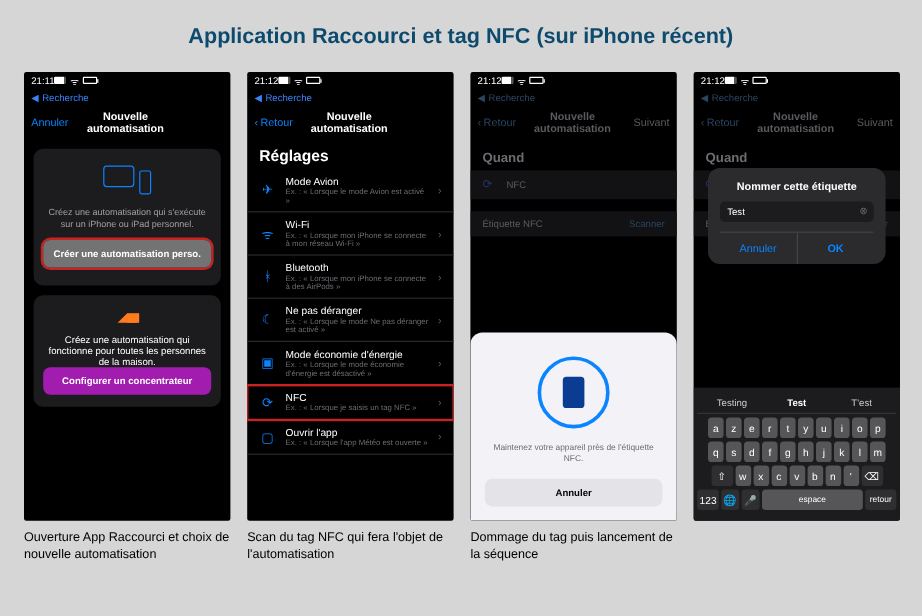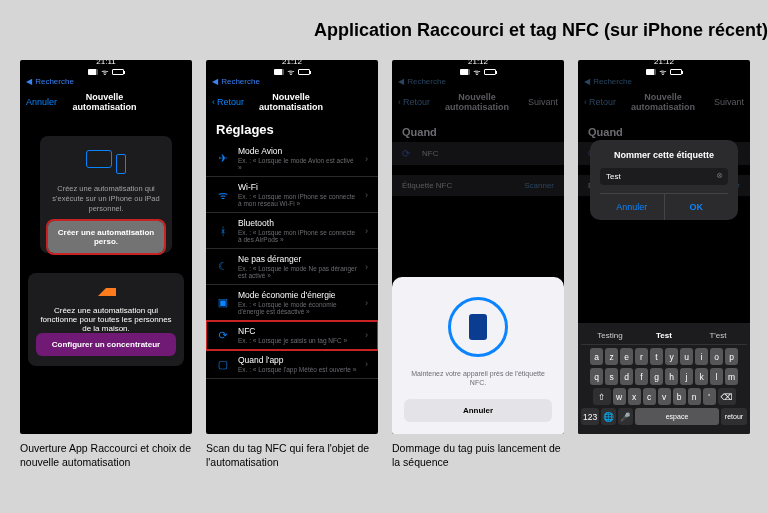--- a/index.html
+++ b/index.html
@@ -8,24 +8,24 @@
     font-family: -apple-system, BlinkMacSystemFont, "Helvetica Neue", Arial, sans-serif;
     width: 768px;
     height: 513px;
     overflow: hidden;
     position: relative;
   }
   .page-title {
     position: absolute;
     top: 20px;
     left: 0; right: 0;
-    text-align: right;
+    text-align: center;
     font-weight: 700;
     font-size: 18px;
-    color: #000000;
+    color: #0c4a6e;
   }
   .row {
     position: absolute;
     top: 60px;
     left: 20px;
     display: flex;
     gap: 14px;
   }
   .phone {
     width: 172px;
@@ -34,25 +34,24 @@
     border-radius: 2px;
     color: #fff;
     font-size: 8px;
     position: relative;
     overflow: hidden;
   }
   .statusbar {
     height: 14px;
     display: flex;
     align-items: center;
-    justify-content: center;
+    justify-content: flex-start;
     padding: 0 6px;
     font-size: 8px;
     color: #fff;
-    flex-direction: column;
   }
   .statusbar .icons { display: flex; gap: 3px; align-items: center; }
   .sig { display: inline-block; width: 10px; height: 6px; background: linear-gradient(to right,#fff 80%, #555 80%); border-radius: 1px;}
   .wifi { font-size: 8px; }
   .batt { display:inline-block;width:12px;height:6px;border:1px solid #fff;border-radius:1px;position:relative;}
   .batt::after{content:"";position:absolute;right:-2px;top:1px;width:1px;height:3px;background:#fff;}
   .searchback {
     height: 14px;
     display:flex; align-items:center; gap:3px;
     padding: 0 6px;
@@ -62,41 +61,41 @@
   .navbar {
     display:flex; align-items:center;
     padding: 4px 6px;
     font-size: 9px;
   }
   .navbar .back { color:#0a84ff; display:flex;align-items:center;gap:2px;}
   .navbar .title { flex:1; text-align:center; color:#fff; font-weight:600; }
   .navbar .title.dim { color:#5a5a60; }
   .navbar .right { color:#5a5a60; min-width:34px; text-align:right;}
   .hero {
-    margin: 20px;
+    margin: 8px;
     background: #1c1c1e;
     border-radius: 8px;
-    padding: 10px 8px 0;
+    padding: 10px 8px 15px;
     text-align:center;
   }
   .hero-icon {
     width: 40px; height: 26px;
     margin: 4px auto 8px;
     position: relative;
   }
   .hero-icon .d1 { position:absolute; width:26px;height:18px;border:1.5px solid #0a84ff;border-radius:3px;top:0;left:0;}
   .hero-icon .d2 { position:absolute; width:10px;height:20px;border:1.5px solid #0a84ff;border-radius:2px;top:4px;right:0;background:#1c1c1e;}
   .hero .desc { font-size:7.5px; color:#a0a0a6; line-height:1.3; margin-bottom:8px;}
   .btn {
     display:block; width:100%;
     padding:7px 4px; border:none; border-radius:6px;
     font-size:8px; font-weight:600; cursor:pointer;
   }
   .btn-blue { background:#737373; color:#fff; }
-  .btn-orange { background:#701a75; color:#fff; }
+  .btn-orange { background:#a21caf; color:#fff; }
   .highlight-red { box-shadow: 0 0 0 2px #c82222; border-radius:6px; }
   .hero2 { margin:8px; background:#1c1c1e; border-radius:8px; padding:16px 8px 10px; text-align:center;}
   .home-icon { width:0;height:0;border-left:8px solid transparent;border-right:8px solid transparent;border-bottom:8px solid #ff7b1c;margin:0 auto;}
   .home-icon::after{content:"";display:block;width:10px;height:8px;background:#ff7b1c;margin:-1px auto 0;}
 
   .section-title { color:#fff;font-size:13px;font-weight:700;padding:6px 10px 4px;}
   .list-item {
     display:flex; align-items:center; gap:8px;
     padding:5px 10px;
     border-bottom:0.5px solid #2a2a2c;
@@ -291,21 +290,21 @@
           <span class="icn">⟳</span>
           <div class="txt">
             <div class="lbl">NFC</div>
             <div class="sub">Ex. : « Lorsque je saisis un tag NFC »</div>
           </div>
           <span class="chev">›</span>
         </div>
         <div class="list-item">
           <span class="icn">▢</span>
           <div class="txt">
-            <div class="lbl">Quand l'app</div>
+            <div class="lbl">Ouvrir l'app</div>
             <div class="sub">Ex. : « Lorsque l'app Météo est ouverte »</div>
           </div>
           <span class="chev">›</span>
         </div>
       </div>
   </div>
 
   <div class="phone">
     <div class="statusbar">
       <span>21:12</span>

